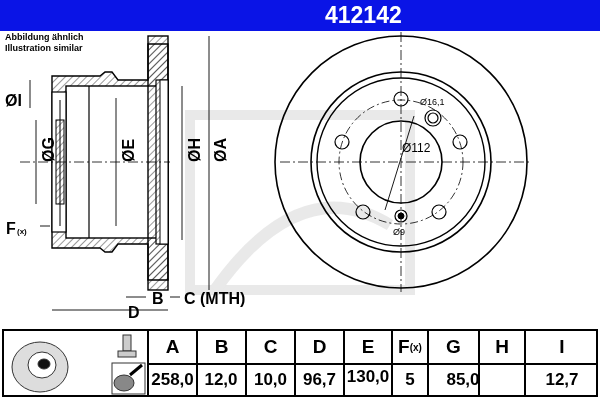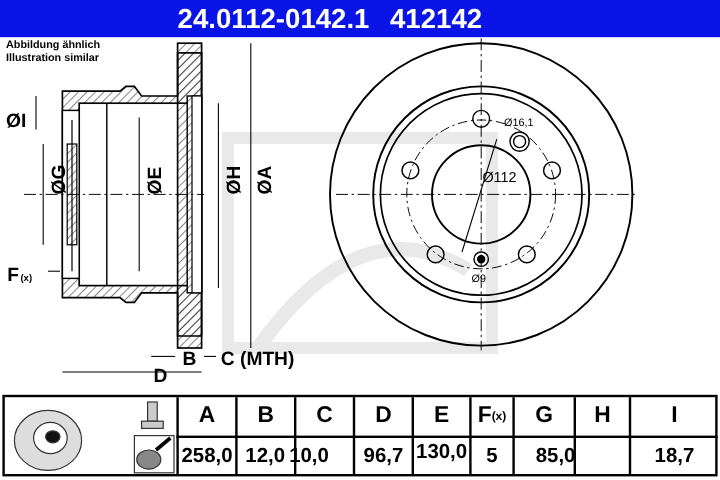--- a/index.html
+++ b/index.html
@@ -14,21 +14,20 @@
   .hd{font-size:19px;}
   .vl{font-size:17px;}
   .vline{position:absolute;top:0;width:2px;height:64px;background:#000;}
   .hline{position:absolute;top:32px;height:2px;background:#000;}
   .sub{font-size:10px;}
 </style>
 </head>
 <body>
 
 <div class="header">
-  <span class="pn">24.0112-0142.1</span>
   <span class="ref">412142</span>
 </div>
 
 <div class="note">
   <div>Abbildung ähnlich</div>
   <div>Illustration similar</div>
 </div>
 
 <svg class="drw" width="600" height="330" viewBox="0 0 600 330">
   <defs>
@@ -150,20 +149,20 @@
   </div>
   <div class="vline" style="left:423px;"></div>
   <div class="cell hd" style="left:425px;top:0;width:49px;height:32px;">G</div>
   <div class="vline" style="left:474px;"></div>
   <div class="cell hd" style="left:476px;top:0;width:44px;height:32px;">H</div>
   <div class="vline" style="left:520px;"></div>
   <div class="cell hd" style="left:522px;top:0;width:72px;height:32px;">I</div>
 
   <div class="cell vl" style="left:145px;top:34px;width:47px;height:30px;">258,0</div>
   <div class="cell vl" style="left:194px;top:34px;width:46px;height:30px;">12,0</div>
-  <div class="cell vl" style="left:230px;top:34px;width:47px;height:30px;">10,0</div>
+  <div class="cell vl" style="left:243px;top:34px;width:47px;height:30px;">10,0</div>
   <div class="cell vl" style="left:292px;top:34px;width:47px;height:30px;border-radius:15px;">96,7</div>
   <div class="cell vl" style="left:341px;top:26px;width:46px;height:40px;">130,0</div>
   <div class="cell vl" style="left:389px;top:34px;width:34px;height:30px;">5</div>
   <div class="cell vl" style="left:425px;top:34px;width:68px;height:30px;">85,0</div>
   <div class="cell vl" style="left:476px;top:34px;width:44px;height:30px;margin-top:28px;">160,0</div>
-  <div class="cell vl" style="left:522px;top:34px;width:72px;height:30px;">18,7</div>
+  <div class="cell vl" style="left:522px;top:34px;width:72px;height:30px;">12,7</div>
 </div>
 
 </body></html>

